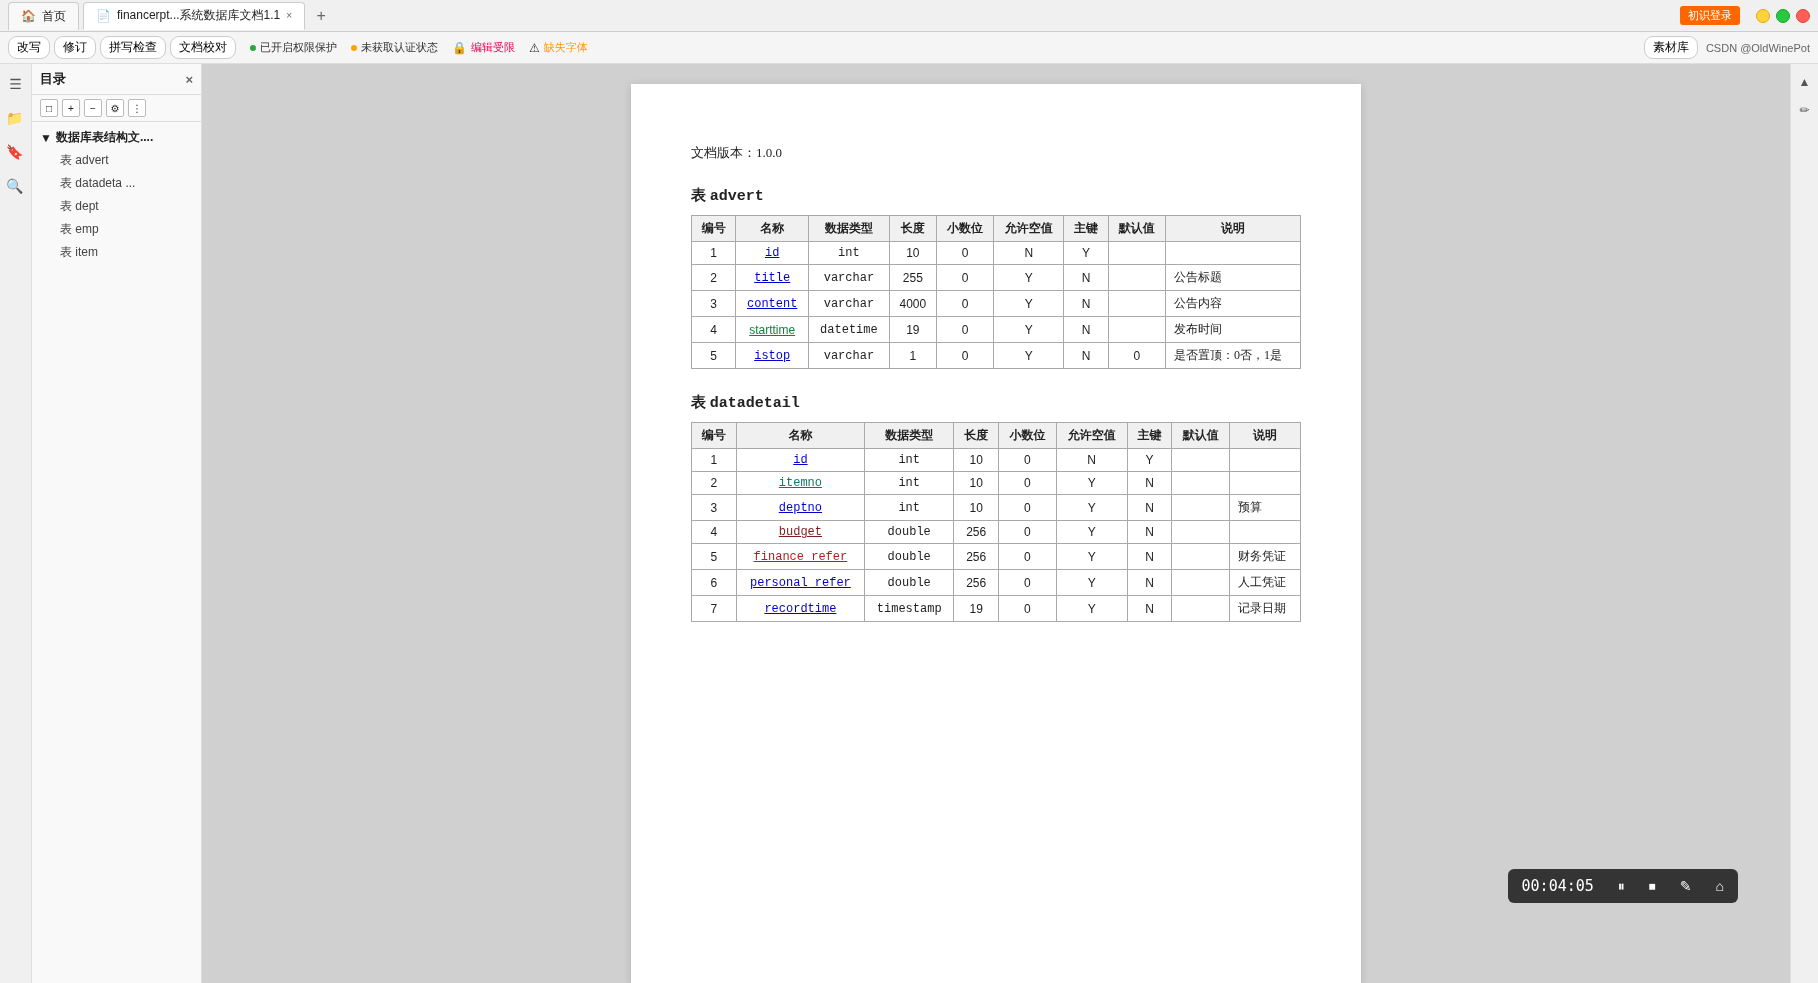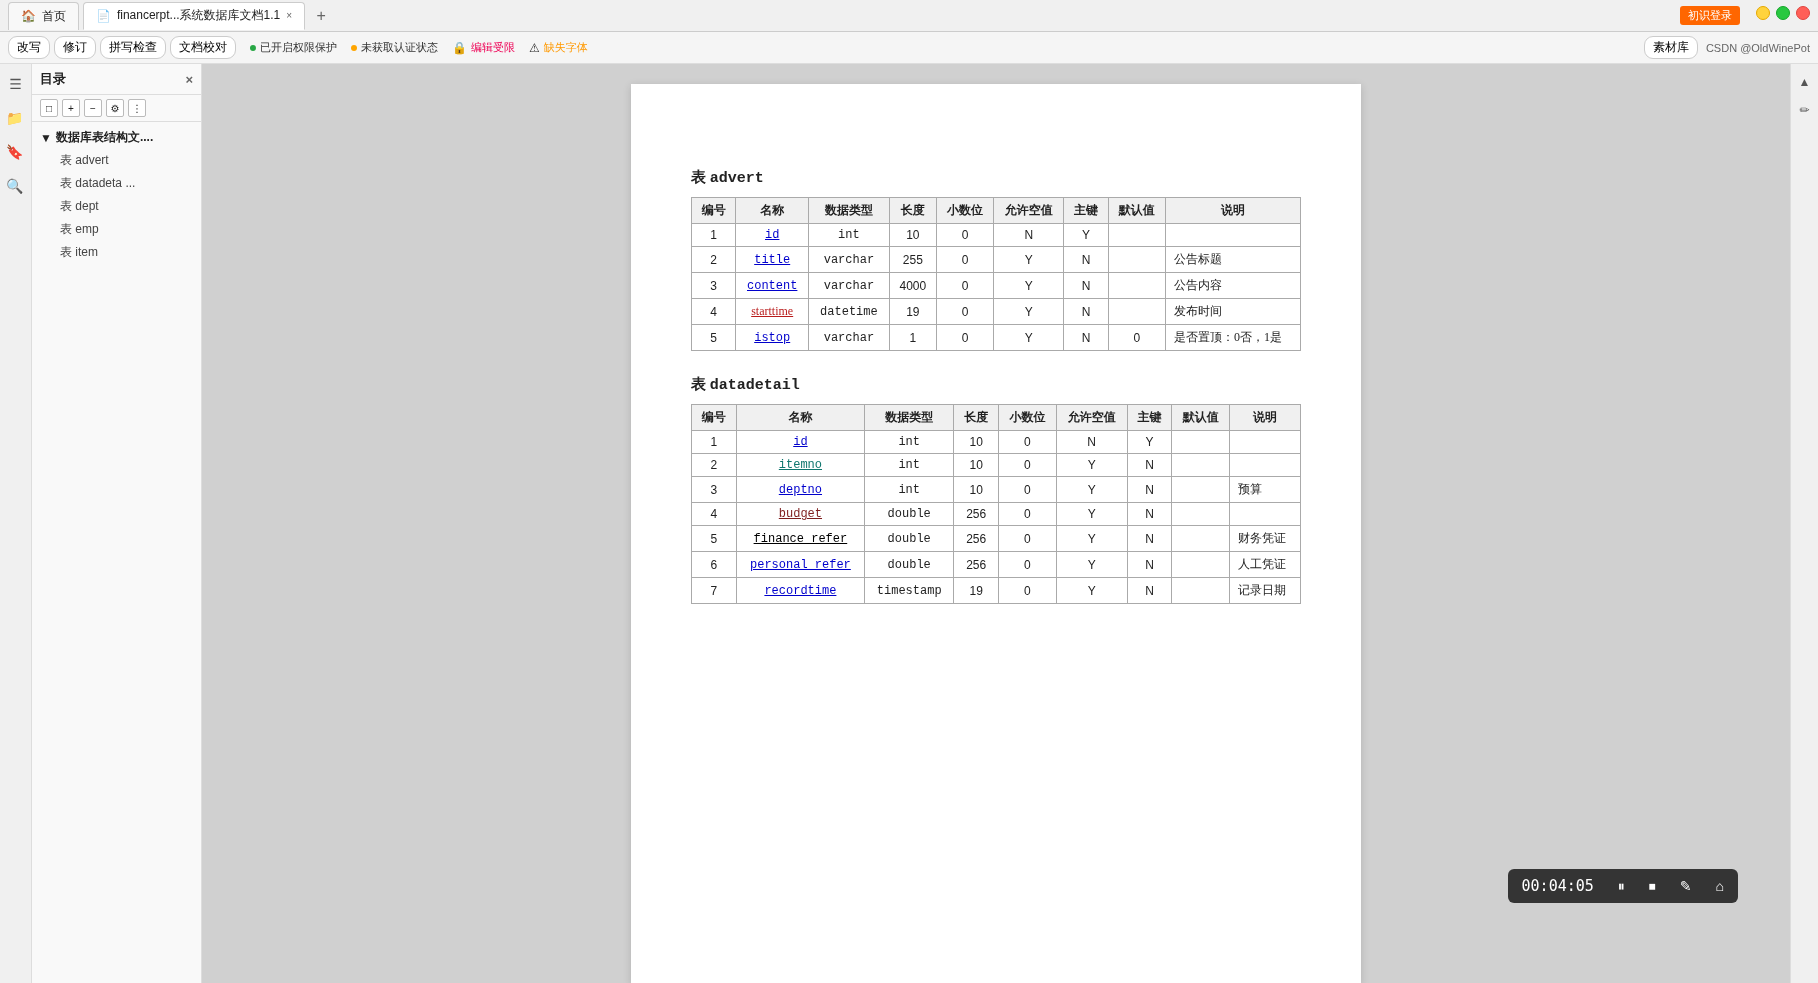--- a/index.html
+++ b/index.html
@@ -13,21 +13,21 @@
     .title-bar-tabs { display: flex; align-items: center; flex: 1; gap: 4px; }
     .tab { display: flex; align-items: center; height: 28px; padding: 0 12px; background: #fff; border: 1px solid #ccc; border-bottom: none; border-radius: 4px 4px 0 0; font-size: 12px; gap: 6px; cursor: pointer; }
     .tab.home { background: #f8f8f8; }
     .tab.active { background: #fff; border-bottom: 1px solid #fff; z-index: 1; }
     .tab-close { font-size: 10px; color: #666; cursor: pointer; }
     .tab-add { width: 24px; height: 24px; display: flex; align-items: center; justify-content: center; font-size: 16px; color: #666; cursor: pointer; }
     .win-btn { width: 14px; height: 14px; border-radius: 50%; cursor: pointer; }
     .win-min { background: #ffd33d; border: 1px solid #e6a800; }
     .win-max { background: #28c840; border: 1px solid #14a629; }
     .win-close { background: #ff5f57; border: 1px solid #e0443e; }
-    .topbar-right { display: flex; align-items: flex-start; gap: 8px; font-size: 12px; }
+    .topbar-right { display: flex; align-items: center; gap: 8px; font-size: 12px; }
     .login-btn { background: #ff6600; color: #fff; padding: 2px 8px; border-radius: 3px; font-size: 11px; cursor: pointer; }
 
     
     .toolbar { height: 32px; background: #f5f5f5; border-bottom: 1px solid #ddd; display: flex; align-items: center; padding: 0 8px; gap: 4px; }
     .toolbar-btn { padding: 2px 8px; font-size: 12px; border: 1px solid #ccc; background: #fff; border-radius: 9px; cursor: pointer; }
 
     
     .sidebar { width: 170px; background: #f9f9f9; border-right: 1px solid #ddd; display: flex; flex-direction: column; }
     .sidebar-header { display: flex; align-items: center; padding: 6px 8px; border-bottom: 1px solid #ddd; font-size: 13px; font-weight: bold; }
     .sidebar-header-close { margin-left: auto; cursor: pointer; color: #666; }
@@ -165,20 +165,23 @@
         </div>
         <div class="tree-item child">
           <span>表 item</span>
         </div>
       </div>
     </div>
 
     <div class="main-content">
       <div class="doc-page">
 
+        <p class="doc-meta">
+          <span>文档版本：</span><span>1.0.0</span>
+        </p>
 
         <div class="section-title">
           表 <span>advert</span>
         </div>
         <table class="db-table">
           <thead>
             <tr>
               <th>编号</th>
               <th>名称</th>
               <th>数据类型</th>
@@ -219,21 +222,21 @@
       <td style="font-family:'Courier New',monospace;">varchar</td>
       <td class="plain">4000</td>
       <td class="plain">0</td>
       <td class="plain">Y</td>
       <td class="plain">N</td>
       <td class="plain"></td>
       <td class="desc">公告内容</td>
     </tr>
               <tr>
       <td class="plain">4</td>
-      <td style="font-family:Liberation Serif, serif;text-decoration:underline;color:#b91c1c;">starttime</td>
+      <td style="font-family:Liberation Sans, sans-serif;text-decoration:underline;color:#15803d;">starttime</td>
       <td style="font-family:'Courier New',monospace;">datetime</td>
       <td class="plain">19</td>
       <td class="plain">0</td>
       <td class="plain">Y</td>
       <td class="plain">N</td>
       <td class="plain"></td>
       <td class="desc">发布时间</td>
     </tr>
               <tr>
       <td class="plain">5</td>
@@ -306,21 +309,21 @@
       <td style="font-family:'Courier New',monospace;">double</td>
       <td class="plain">256</td>
       <td class="plain">0</td>
       <td class="plain">Y</td>
       <td class="plain">N</td>
       <td class="plain"></td>
       <td class="desc"></td>
     </tr>
               <tr>
       <td class="plain">5</td>
-      <td style="font-family:'Courier New',monospace;color:#000000;">finance_refer</td>
+      <td style="font-family:'Courier New',monospace;color:#b91c1c;">finance_refer</td>
       <td style="font-family:'Courier New',monospace;">double</td>
       <td class="plain">256</td>
       <td class="plain">0</td>
       <td class="plain">Y</td>
       <td class="plain">N</td>
       <td class="plain"></td>
       <td class="desc">财务凭证</td>
     </tr>
               <tr>
       <td class="plain">6</td>

